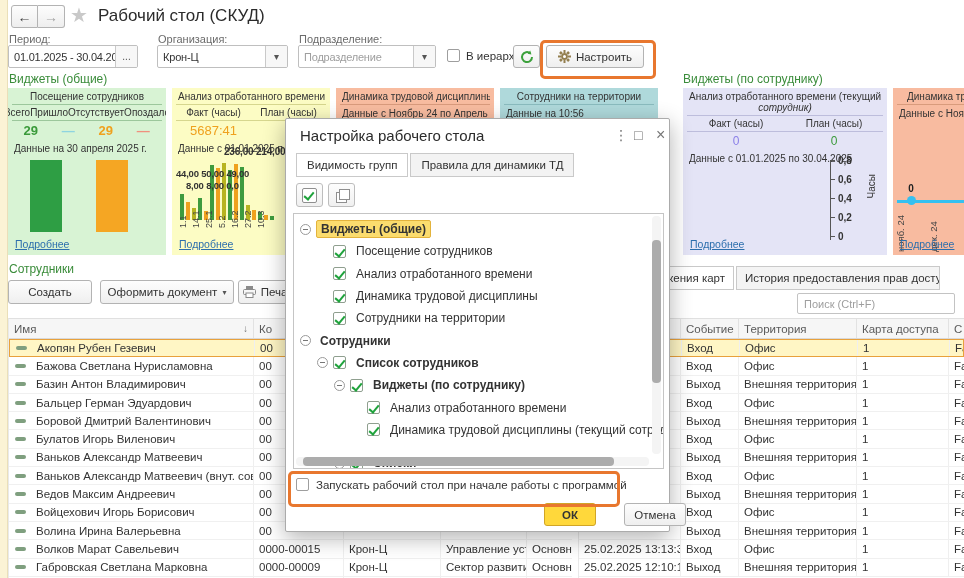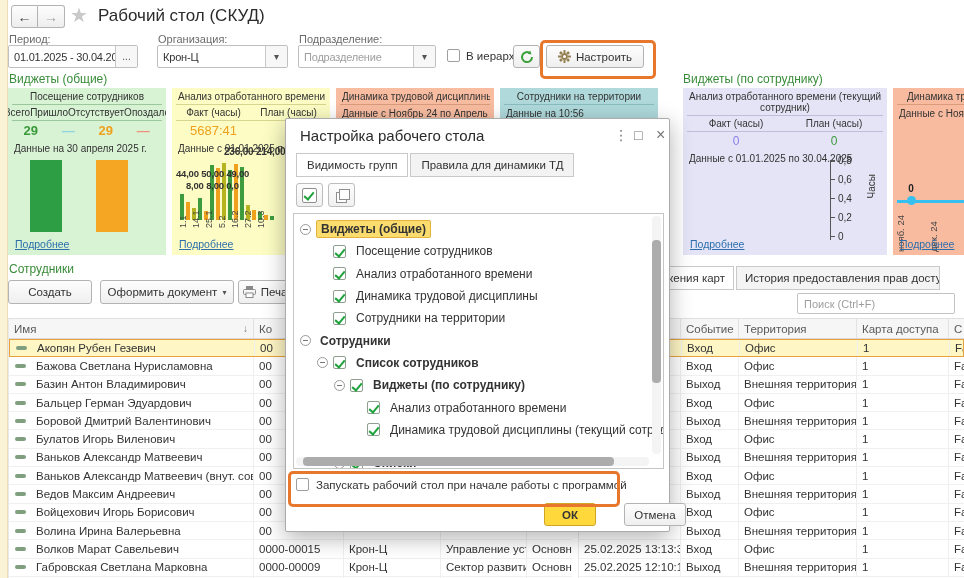--- a/index.html
+++ b/index.html
@@ -52,21 +52,21 @@
   .att-values{display:flex;margin:0 4px;padding:2px 0;}
   .att-values span{flex:1;text-align:center;font-size:13px;font-weight:bold;}
   .att-bars{position:absolute;left:0;top:72px;width:100%;height:72px;}
   .att-bar{position:absolute;bottom:0;width:32px;height:72px;}
   .wt-bars{position:absolute;left:8px;top:74px;height:58px;display:flex;align-items:flex-end;gap:2px;}
   .wt-bar{width:4px;}
   .wt-lbls{position:absolute;font-weight:bold;color:#333;white-space:nowrap;letter-spacing:-0.2px;}
   .wt-xlabels{position:absolute;left:6px;top:106px;display:flex;gap:3px;}
   .vlab{writing-mode:vertical-rl;transform:rotate(180deg);font-size:9px;color:#444;height:34px;}
   .w5-axis{position:absolute;right:26px;top:72px;height:80px;width:30px;border-left:1px solid #555;}
-  .w5-tick{position:absolute;left:0;display:flex;align-items:center;font-size:10px;color:#333;}
+  .w5-tick{position:absolute;left:0;display:flex;align-items:center;font-size:10px;color:#333;font-weight:bold;}
   .w5-tick::before{content:"";width:4px;height:1px;background:#555;margin-right:3px;}
   .w5-axis-label{position:absolute;right:10px;top:86px;writing-mode:vertical-rl;transform:rotate(180deg);
                  font-size:10px;color:#333;}
   .w6-line{position:absolute;left:4px;top:112px;width:154px;height:3px;background:#35C0F0;}
   .w6-dot{position:absolute;top:108px;width:9px;height:9px;border-radius:50%;background:#35C0F0;}
   .w6-plabel{position:absolute;top:95px;font-size:10px;font-weight:bold;color:#222;}
   .w6-xlabels{position:absolute;left:2px;top:122px;display:flex;gap:22px;}
   .w6-xlabels .vlab{height:42px;font-size:9.5px;}
 
   
@@ -277,21 +277,21 @@
     <div class="w-note">Данные с Ноябрь 24 по Апрель 25</div>
   </div>
 
   <div class="widget" style="left:500px;width:158px;background:#AFD9DB;">
     <div class="w-title" style="border-color:#8ABBBE;">Сотрудники на территории</div>
     <div class="w-note">Данные на 10:56</div>
   </div>
 
   <div class="widget" style="left:683px;width:204px;background:#E4E4F6;">
     <div class="w-title" style="border-bottom:none;padding-bottom:0;">Анализ отработанного времени (текущий</div>
-    <div class="w-title" style="border-color:#BDBDDC;padding-top:0;">сотрудник)</div>
+    <div class="w-title" style="border-color:#BDBDDC;padding-top:0;font-style:italic;">сотрудник)</div>
     <div class="w-cols" style="border-color:#BDBDDC;">
       <span>Факт (часы)</span>
       <span>План (часы)</span>
     </div>
     <div class="w-vals" style="font-size:12px;">
       <span id="w5-fact" style="color: rgb(138, 127, 232);">0</span>
       <span id="w5-plan" style="color: rgb(58, 154, 58);">0</span>
     </div>
     <div class="w-note">Данные с 01.01.2025 по 30.04.2025</div>
     <div class="w5-axis">

